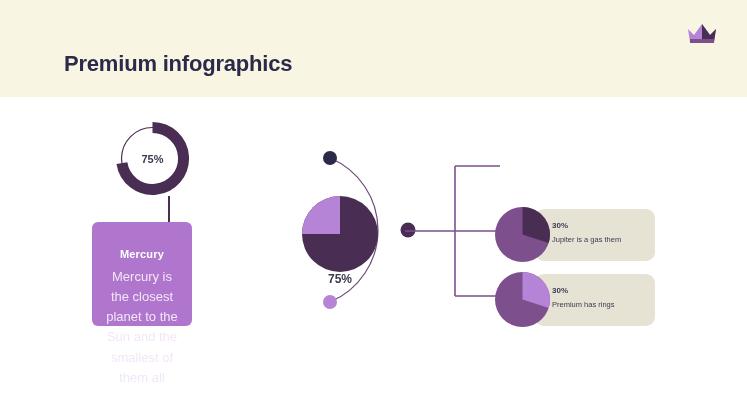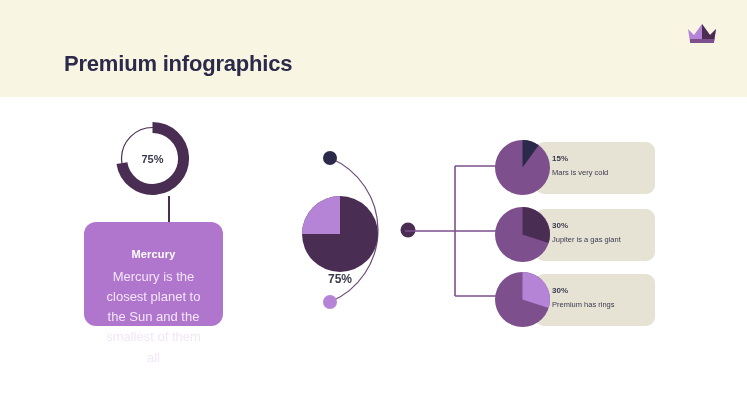--- a/index.html
+++ b/index.html
@@ -7,21 +7,21 @@
   .slide{position:relative;width:747px;height:420px;background:#ffffff;}
   .header{position:absolute;left:0;top:0;width:747px;height:97px;background:#f9f5e3;}
   .title{position:absolute;left:64px;top:51px;font-size:22px;font-weight:bold;color:#2c2a4a;letter-spacing:-0.2px;white-space:nowrap;}
   .crown{position:absolute;left:686px;top:20px;width:32px;height:28px;}
 
   
   .donut-wrap{position:absolute;left:115px;top:121px;width:75px;height:75px;}
   .donut-label{position:absolute;left:115px;top:121px;width:75px;height:75px;display:flex;align-items:center;justify-content:center;font-size:11px;font-weight:bold;color:#3a3a4f;}
   .stem{position:absolute;left:168px;top:196px;width:1.5px;height:28px;background:#4a2d52;}
 
-  .mercury-card{position:absolute;left:84px;top:222px;width:139px;height:104px;background:#b076ce;border-radius:12px;box-sizing:border-box;padding:26px 14px 0 14px;text-align:center;}
+  .mercury-card{position:absolute;left:92px;top:222px;width:100px;height:104px;background:#b076ce;border-radius:6px;box-sizing:border-box;padding:26px 14px 0 14px;text-align:center;}
   .mercury-title{font-size:11px;font-weight:bold;color:#ffffff;margin:0 0 7px 0;letter-spacing:0.2px;}
   .mercury-body{font-size:13px;line-height:1.55;color:#f2e6f7;margin:0;}
 
   
   .center-arc{position:absolute;left:300px;top:140px;width:140px;height:180px;}
   .pie-center{position:absolute;left:302px;top:196px;width:76px;height:76px;border-radius:50%;}
   .center-pct{position:absolute;left:302px;top:272px;width:76px;text-align:center;font-size:12px;font-weight:bold;color:#3a3a4f;}
 
   
   .bracket{position:absolute;left:405px;top:150px;width:110px;height:162px;}
@@ -84,45 +84,32 @@
 
   <div class="bracket">
     <svg width="110" height="162" viewBox="0 0 110 162">
       <line x1="0" y1="81" x2="95" y2="81" stroke="#7d4f8c" stroke-width="1.6"></line>
       <line x1="50" y1="16" x2="50" y2="146" stroke="#7d4f8c" stroke-width="1.6"></line>
       <line x1="50" y1="16" x2="95" y2="16" stroke="#7d4f8c" stroke-width="1.6"></line>
       <line x1="50" y1="146" x2="95" y2="146" stroke="#7d4f8c" stroke-width="1.6"></line>
     </svg>
   </div>
 
-  <div class="row" style="top:142px">
-    <div class="row-box"></div>
-    <div class="row-pie">
-      <svg width="55" height="55" viewBox="0 0 55 55">
-        <circle cx="27.5" cy="27.5" r="27.5" fill="#7d4f8c"></circle>
-        <path d="M 27.5 27.5 L 27.5 0 A 27.5 27.5 0 0 1 43.7 5.2 Z" fill="#2c2a4a"></path>
-      </svg>
-    </div>
-    <div class="row-txt">
-      <p class="row-pct">15%</p>
-      <p class="row-desc">Mars is very cold</p>
-    </div>
-  </div>
 
   <div class="row" style="top:209px">
     <div class="row-box"></div>
     <div class="row-pie">
       <svg width="55" height="55" viewBox="0 0 55 55">
         <circle cx="27.5" cy="27.5" r="27.5" fill="#7d4f8c"></circle>
         <path d="M 27.5 27.5 L 27.5 0 A 27.5 27.5 0 0 1 53.6 36 Z" fill="#4a2d52"></path>
       </svg>
     </div>
     <div class="row-txt">
       <p class="row-pct">30%</p>
-      <p class="row-desc">Jupiter is a gas giant</p>
+      <p class="row-desc">Jupiter is a gas them</p>
     </div>
   </div>
 
   <div class="row" style="top:274px">
     <div class="row-box"></div>
     <div class="row-pie">
       <svg width="55" height="55" viewBox="0 0 55 55">
         <circle cx="27.5" cy="27.5" r="27.5" fill="#7d4f8c"></circle>
         <path d="M 27.5 27.5 L 27.5 0 A 27.5 27.5 0 0 1 53.6 36 Z" fill="#b584d6"></path>
       </svg>

